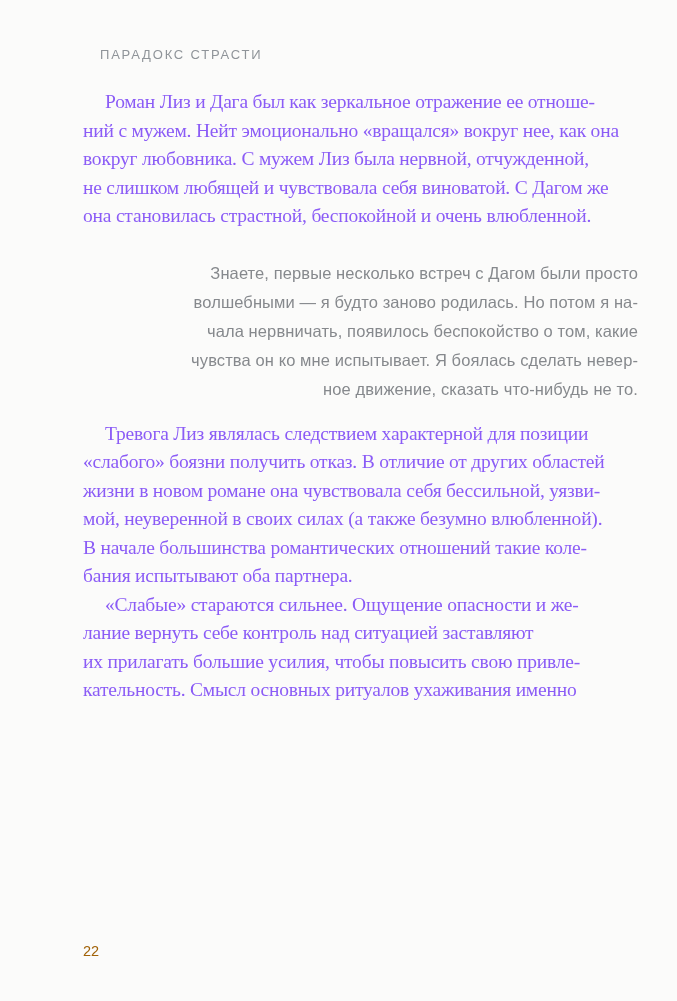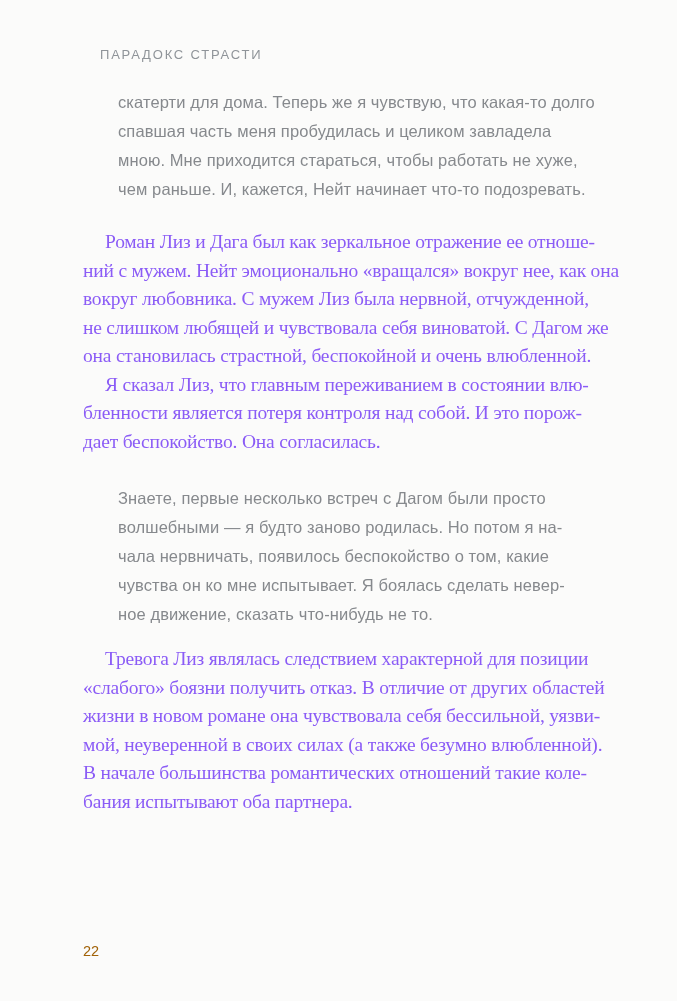--- a/index.html
+++ b/index.html
@@ -31,21 +31,21 @@
     white-space: pre-line;
     margin: 0 0 0 35px;
     width: 520px;
     font-family: "Liberation Sans", sans-serif;
     font-size: 16.5px;
     line-height: 29px;
     letter-spacing: 0.1px;
     color: #86898d;
   }
   .quote--opening { margin-bottom: 24px; }
-  .quote--inner   { margin-top: 28px; margin-bottom: 16px; }
+  .quote--inner   { margin-top: 28px; margin-bottom: 16px; text-align: right; }
   .para {
     white-space: pre-line;
     margin: 0;
     font-family: "Liberation Serif", serif;
     font-size: 19.5px;
     line-height: 28.5px;
     letter-spacing: -0.2px;
     color: #8b5cf6;
     text-indent: 22px;
   }
@@ -59,46 +59,43 @@
 </style>
 </head>
 <body>
 
 <div class="page">
 
   <div class="running-head">ПАРАДОКС СТРАСТИ</div>
 
   <div class="content">
 
-    <div class="quote quote--opening">скатерти для дома. Теперь же я чувствую, что какая-то долго
-спавшая часть меня пробудилась и целиком завладела
-мною. Мне приходится стараться, чтобы работать не хуже,
-чем раньше. И, кажется, Нейт начинает что-то подозревать.</div>
 
     <p class="para">Роман Лиз и Дага был как зеркальное отражение ее отноше-
 ний с мужем. Нейт эмоционально «вращался» вокруг нее, как она
 вокруг любовника. С мужем Лиз была нервной, отчужденной,
 не слишком любящей и чувствовала себя виноватой. С Дагом же
 она становилась страстной, беспокойной и очень влюбленной.</p>
 
-    <p class="para">Я сказал Лиз, что главным переживанием в состоянии влю-
-бленности является потеря контроля над собой. И это порож-
-дает беспокойство. Она согласилась.</p>
 
     <div class="quote quote--inner">Знаете, первые несколько встреч с Дагом были просто
 волшебными — я будто заново родилась. Но потом я на-
 чала нервничать, появилось беспокойство о том, какие
 чувства он ко мне испытывает. Я боялась сделать невер-
 ное движение, сказать что-нибудь не то.</div>
 
     <p class="para">Тревога Лиз являлась следствием характерной для позиции
 «слабого» боязни получить отказ. В отличие от других областей
 жизни в новом романе она чувствовала себя бессильной, уязви-
 мой, неуверенной в своих силах (а также безумно влюбленной).
 В начале большинства романтических отношений такие коле-
 бания испытывают оба партнера.</p>
 
+    <p class="para">«Слабые» стараются сильнее. Ощущение опасности и же-
+лание вернуть себе контроль над ситуацией заставляют
+их прилагать большие усилия, чтобы повысить свою привле-
+кательность. Смысл основных ритуалов ухаживания именно</p>
 
   </div>
 
   <div class="page-number">22</div>
 
 </div>
 
 </body></html>

